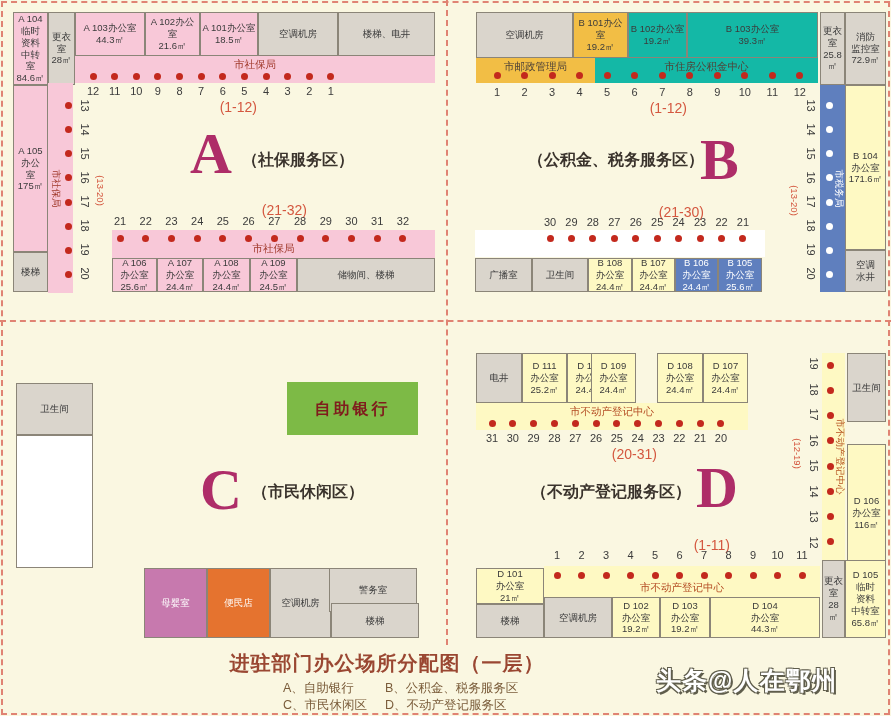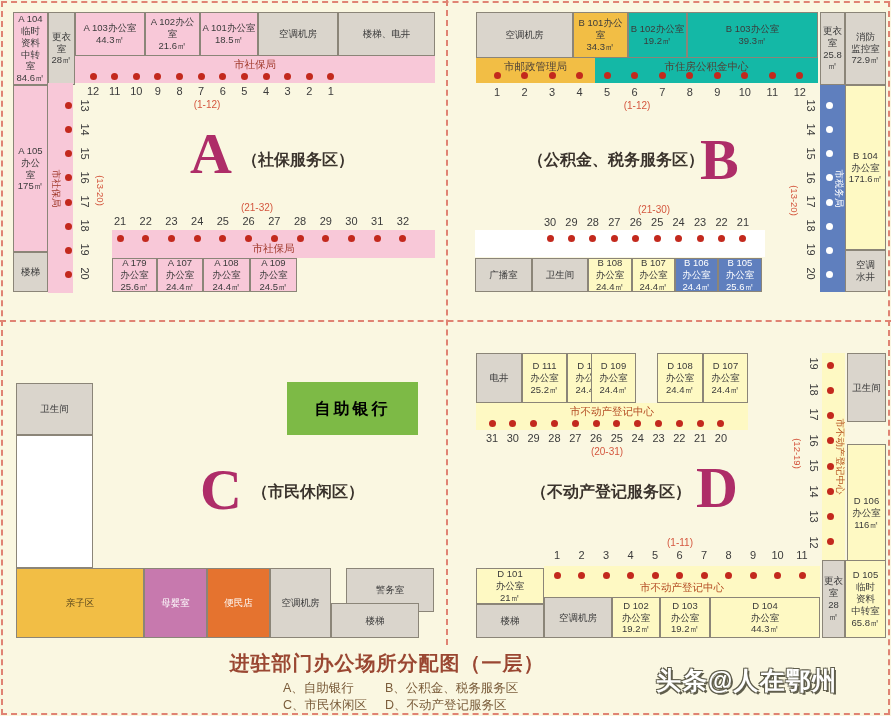--- a/index.html
+++ b/index.html
@@ -29,21 +29,21 @@
   .nums span{width:14px;text-align:center;}
   .nums-v{position:absolute;display:flex;flex-direction:column;justify-content:space-between;font-size:11px;color:#3b3b3b;}
   .nums-v span{width:14px;height:13px;line-height:13px;text-align:center;transform:rotate(90deg);}
   .dots{position:absolute;display:flex;justify-content:space-between;color:#C3291D;}
   .dots span{width:14px;height:8px;display:flex;align-items:center;justify-content:center;}
   .dots span::before{content:"";width:7px;height:7px;border-radius:50%;background:currentColor;}
   .dots-v{position:absolute;display:flex;flex-direction:column;justify-content:space-between;align-items:center;color:#C3291D;}
   .dots-v span{width:8px;height:8px;display:flex;align-items:center;justify-content:center;}
   .dots-v span::before{content:"";width:7px;height:7px;border-radius:50%;background:currentColor;}
   .white-dots{color:#ffffff;}
-  .range{position:absolute;color:#D4573F;font-size:10px;text-align:center;white-space:nowrap;}
+  .range{position:absolute;color:#D4573F;font-size:14px;text-align:right;white-space:nowrap;}
   .range-v{position:absolute;display:flex;align-items:center;justify-content:center;color:#D4573F;font-size:9.5px;}
   .range-v span{transform:rotate(90deg);white-space:nowrap;}
   .vtext{position:absolute;display:flex;align-items:center;justify-content:center;}
   .vtext span{transform:rotate(90deg);white-space:nowrap;font-size:9.5px;}
   .zone-letter{position:absolute;font-family:"Liberation Serif","DejaVu Serif",serif;font-weight:bold;font-size:58px;line-height:1;color:#AE2D68;}
   .zone-title{position:absolute;font-weight:bold;font-size:16px;color:#3A332C;white-space:nowrap;}
   .dashed-v{position:absolute;border-left:2px dashed #E08373;}
   .dashed-h{position:absolute;border-top:2px dashed #E08373;}
   .outer-border{position:absolute;left:1px;top:1px;right:1px;bottom:1px;border:2px dashed #E08373;pointer-events:none;}
   .footer-title{position:absolute;font-weight:bold;font-size:20px;color:#9A4732;text-align:center;letter-spacing:1px;}
@@ -171,36 +171,37 @@
       <span></span>
       <span></span>
       <span></span>
       <span></span>
       <span></span>
       <span></span>
       <span></span>
       <span></span>
     </div>
 
-  <div class="box pink" style="left:112px;top:258px;width:45px;height:34px">A 179
+  <div class="box pink" style="left:112px;top:258px;width:45px;height:34px">A 106
 办公室
 25.6㎡</div>
   <div class="box pink" style="left:157px;top:258px;width:46px;height:34px">A 107
 办公室
 24.4㎡</div>
   <div class="box pink" style="left:203px;top:258px;width:47px;height:34px">A 108
 办公室
 24.4㎡</div>
   <div class="box pink" style="left:250px;top:258px;width:47px;height:34px">A 109
 办公室
 24.5㎡</div>
+  <div class="box gray" style="left:297px;top:258px;width:138px;height:34px">储物间、楼梯</div>
 
   <div class="box gray" style="left:476px;top:12px;width:97px;height:46px">空调机房</div>
   <div class="box amber" style="left:573px;top:12px;width:55px;height:46px">B 101办公室
-34.3㎡</div>
+19.2㎡</div>
   <div class="box teal" style="left:628px;top:12px;width:59px;height:46px">B 102办公室
 19.2㎡</div>
   <div class="box teal" style="left:687px;top:12px;width:131px;height:46px">B 103办公室
 39.3㎡</div>
   <div class="box gray" style="left:820px;top:12px;width:25px;height:73px">更衣
 室
 25.8㎡</div>
   <div class="box gray" style="left:845px;top:12px;width:41px;height:73px">消防
 监控室
 72.9㎡</div>
@@ -316,30 +317,29 @@
 24.4㎡</div>
   <div class="box blue" style="left:675px;top:258px;width:43px;height:34px">B 106
 办公室
 24.4㎡</div>
   <div class="box blue" style="left:718px;top:258px;width:44px;height:34px">B 105
 办公室
 25.6㎡</div>
 
   <div class="box gray" style="left:16px;top:383px;width:77px;height:52px">卫生间</div>
   <div class="box white" style="left:16px;top:435px;width:77px;height:133px"></div>
-  <div class="box green" style="left:287px;top:382px;width:131px;height:53px;color:#000000;font-size:16px;font-weight:bold;letter-spacing:3px;border:none">自助银行</div>
+  <div class="box green" style="left:287px;top:382px;width:131px;height:53px;color:#7f1d1d;font-size:16px;font-weight:bold;letter-spacing:3px;border:none">自助银行</div>
 
   <div class="zone-letter" style="left:200px;top:461px">C</div>
   <div class="zone-title" style="left:252px;top:482px">（市民休闲区）</div>
 
-  <div class="box amber" style="left:16px;top:568px;width:128px;height:70px;color:#5D4A1E">亲子区</div>
   <div class="box violet" style="left:144px;top:568px;width:63px;height:70px">母婴室</div>
   <div class="box dorange" style="left:207px;top:568px;width:63px;height:70px">便民店</div>
   <div class="box gray" style="left:270px;top:568px;width:61px;height:70px">空调机房</div>
-  <div class="box gray" style="left:346px;top:568px;width:88px;height:44px">警务室</div>
+  <div class="box gray" style="left:329px;top:568px;width:88px;height:44px">警务室</div>
   <div class="box gray" style="left:331px;top:603px;width:88px;height:35px">楼梯</div>
 
   <div class="box gray" style="left:476px;top:353px;width:46px;height:50px">电井</div>
   <div class="box yellow" style="left:522px;top:353px;width:45px;height:50px">D 111
 办公室
 25.2㎡</div>
   <div class="box yellow" style="left:567px;top:353px;width:45px;height:50px">D 110
 办公室
 24.4㎡</div>
   <div class="box yellow" style="left:591px;top:353px;width:45px;height:50px">D 109

